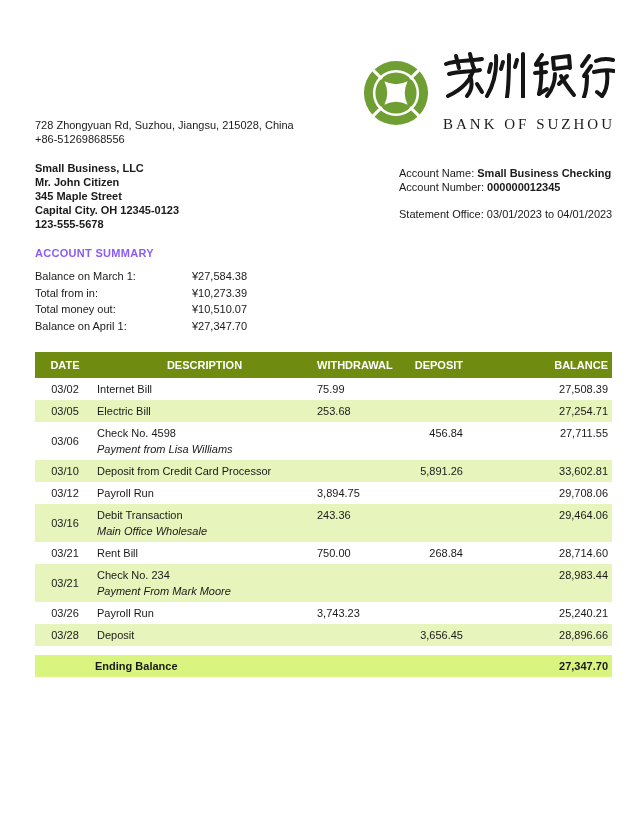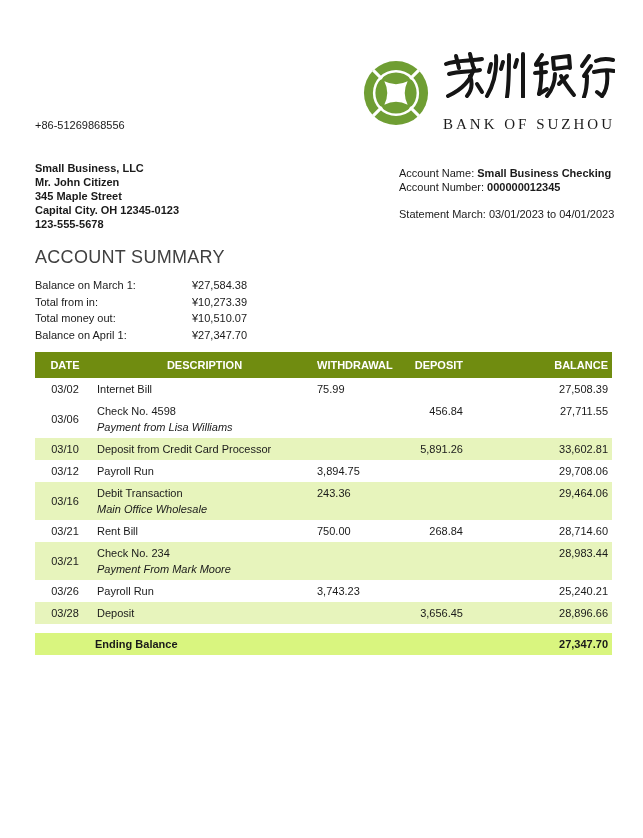--- a/index.html
+++ b/index.html
@@ -18,21 +18,21 @@
   
   .bank-address { position:absolute; left:35px; top:118px; font-size:11px; line-height:14px; }
   .customer    { position:absolute; left:35px; top:161px; font-size:11px; line-height:14px; font-weight:bold; }
 
   .account-info { position:absolute; left:399px; top:166px; font-size:11px; line-height:14px; }
   .account-info .val { font-weight:bold; }
   .account-info .period { margin-top:13px; }
 
   
   .summary { position:absolute; left:35px; top:247px; width:320px; }
-  .summary h2 { font-size:18px; font-weight:normal; color:#404040; letter-spacing:0.3px; }
+  .summary h2 { font-size:11px; font-weight:bold; color:#8b5cf6; letter-spacing:0.3px; }
   .summary .rows { margin-top:9px; font-size:11px; }
   .summary .srow { display:flex; line-height:16.5px; }
   .summary .slabel { width:157px; }
 
   
   table.stmt { position:absolute; left:35px; top:352px; width:577px; border-collapse:collapse;
                font-size:11px; table-layout:fixed; }
   .stmt thead th { background:#708c10; color:#fff; font-weight:600; padding:7px 0; font-size:11px; }
   .stmt th.h-date { text-align:center; }
   .stmt th.h-desc { text-align:center; padding-left:2px;margin-top:48px; }
@@ -112,35 +112,36 @@
           <path d="M151,20 C159,18 166,18 171,19"></path>
           <path d="M164,20 C165,30 164,38 159,44"></path>
           <path d="M159,44 L154,40"></path>
         </g>
       </svg>
       <div class="brand-en">BANK OF SUZHOU</div>
     </div>
   </div>
 
   <div class="bank-address">
+    <div>728 Zhongyuan Rd, Suzhou, Jiangsu, 215028, China</div>
     <div>+86-51269868556</div>
   </div>
 
   <div class="customer">
     <div>Small Business, LLC</div>
     <div>Mr. John Citizen</div>
     <div>345 Maple Street</div>
     <div>Capital City. OH 12345-0123</div>
     <div>123-555-5678</div>
   </div>
 
   <div class="account-info">
     <div><span>Account Name: </span><span class="val">Small Business Checking</span></div>
     <div><span>Account Number: </span><span class="val">000000012345</span></div>
-    <div class="period"><span>Statement March: </span><span>03/01/2023 to 04/01/2023</span></div>
+    <div class="period"><span>Statement Office: </span><span>03/01/2023 to 04/01/2023</span></div>
   </div>
 
   <div class="summary">
     <h2>ACCOUNT SUMMARY</h2>
     <div class="rows">
       <div class="srow">
           <span class="slabel">Balance on March 1:</span>
           <span class="svalue">¥27,584.38</span>
         </div>
       <div class="srow">
@@ -180,20 +181,30 @@
       <tr>
         <td class="date">03/02</td>
         <td class="desc">
             <div class="main">Internet Bill</div>
             <div class="detail"></div>
           </td>
         <td class="wd">75.99</td>
         <td class="dep"></td>
         <td class="bal">27,508.39</td>
       </tr>
+      <tr class="alt">
+        <td class="date">03/05</td>
+        <td class="desc">
+            <div class="main">Electric Bill</div>
+            <div class="detail"></div>
+          </td>
+        <td class="wd">253.68</td>
+        <td class="dep"></td>
+        <td class="bal">27,254.71</td>
+      </tr>
       <tr>
         <td class="date">03/06</td>
         <td class="desc">
             <div class="main">Check No. 4598</div>
             <div class="detail">Payment from Lisa Williams</div>
           </td>
         <td class="wd"></td>
         <td class="dep">456.84</td>
         <td class="bal">27,711.55</td>
       </tr>

